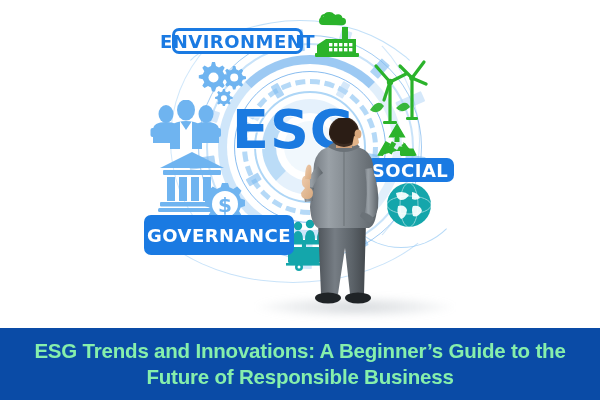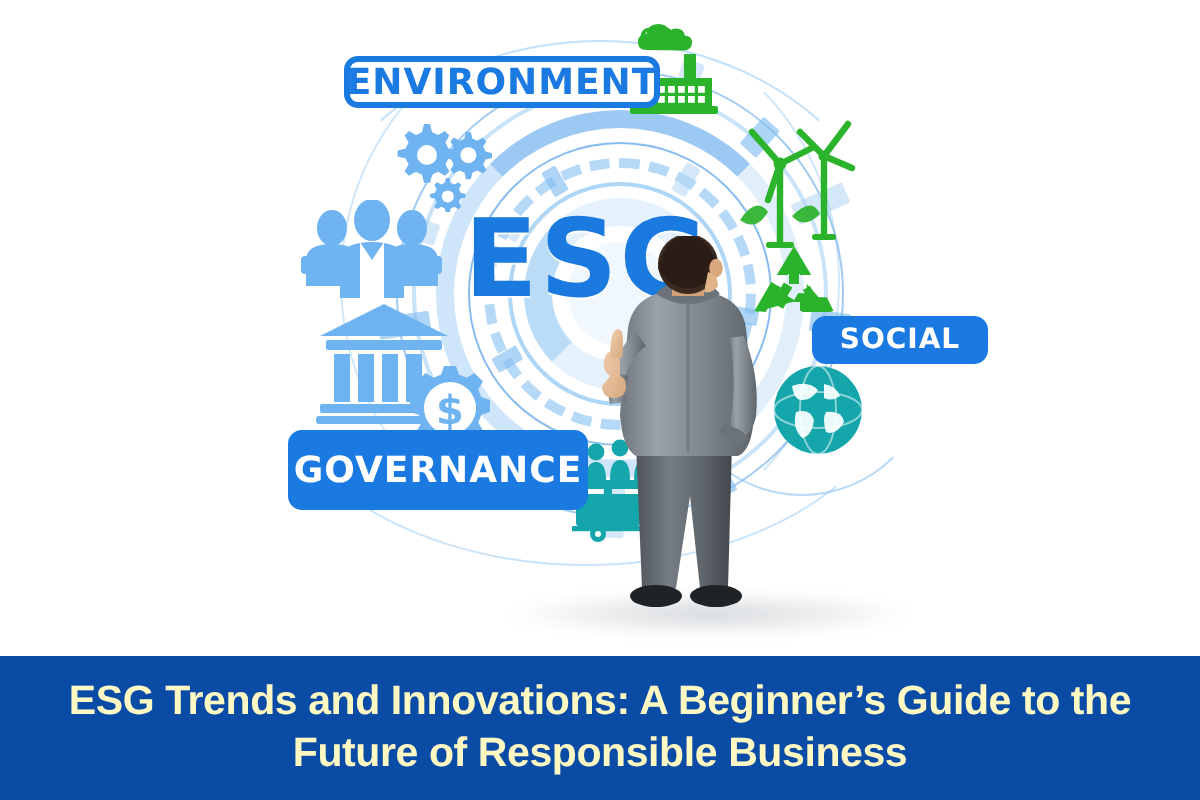--- a/index.html
+++ b/index.html
@@ -115,35 +115,34 @@
     font-weight: bold;
     letter-spacing: .5px;
     white-space: nowrap;
     display: flex;
     align-items: center;
     justify-content: center;
   }
   
   #pill-environment {
     left: 172px; top: 28px;
-    width: 158px; height: 26px;
+    width: 131px; height: 26px;
     background: #ffffff;
     border: 3px solid #1a7ae2;
     color: #1a7ae2;
     font-size: 18px;
   }
   
   #pill-social {
     left: 366px; top: 158px;
     width: 88px; height: 24px;
     background: #1a7ae2;
     border: 2px solid #1a7ae2;
     color: #ffffff;
-    font-size: 14px;
-    margin-left: 40px;
+    font-size: 18px;
   }
   
   #pill-governance {
     left: 144px; top: 215px;
     width: 150px; height: 40px;
     background: #1a7ae2;
     border: 2px solid #1a7ae2;
     color: #ffffff;
     font-size: 18px;
   }
@@ -159,21 +158,21 @@
     width: 600px;
     height: 72px;
     background: #0a4ba6;
     display: flex;
     align-items: center;
     justify-content: center;
   }
   #title-text {
     width: 560px;
     text-align: center;
-    color: #fef9c3;
+    color: #86efac;
     font-family: "Liberation Sans", sans-serif;
     font-weight: bold;
     font-size: 20.5px;
     line-height: 1.28;
     letter-spacing: -0.2px;
   }
 </style>
 </head>
 <body>
 

